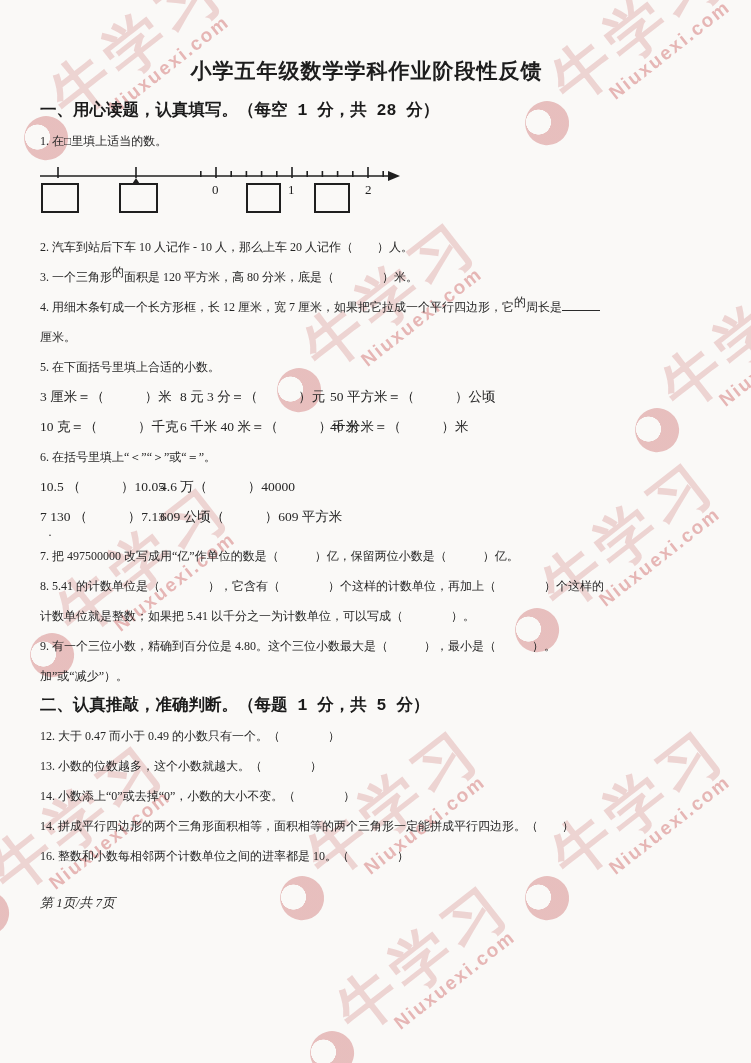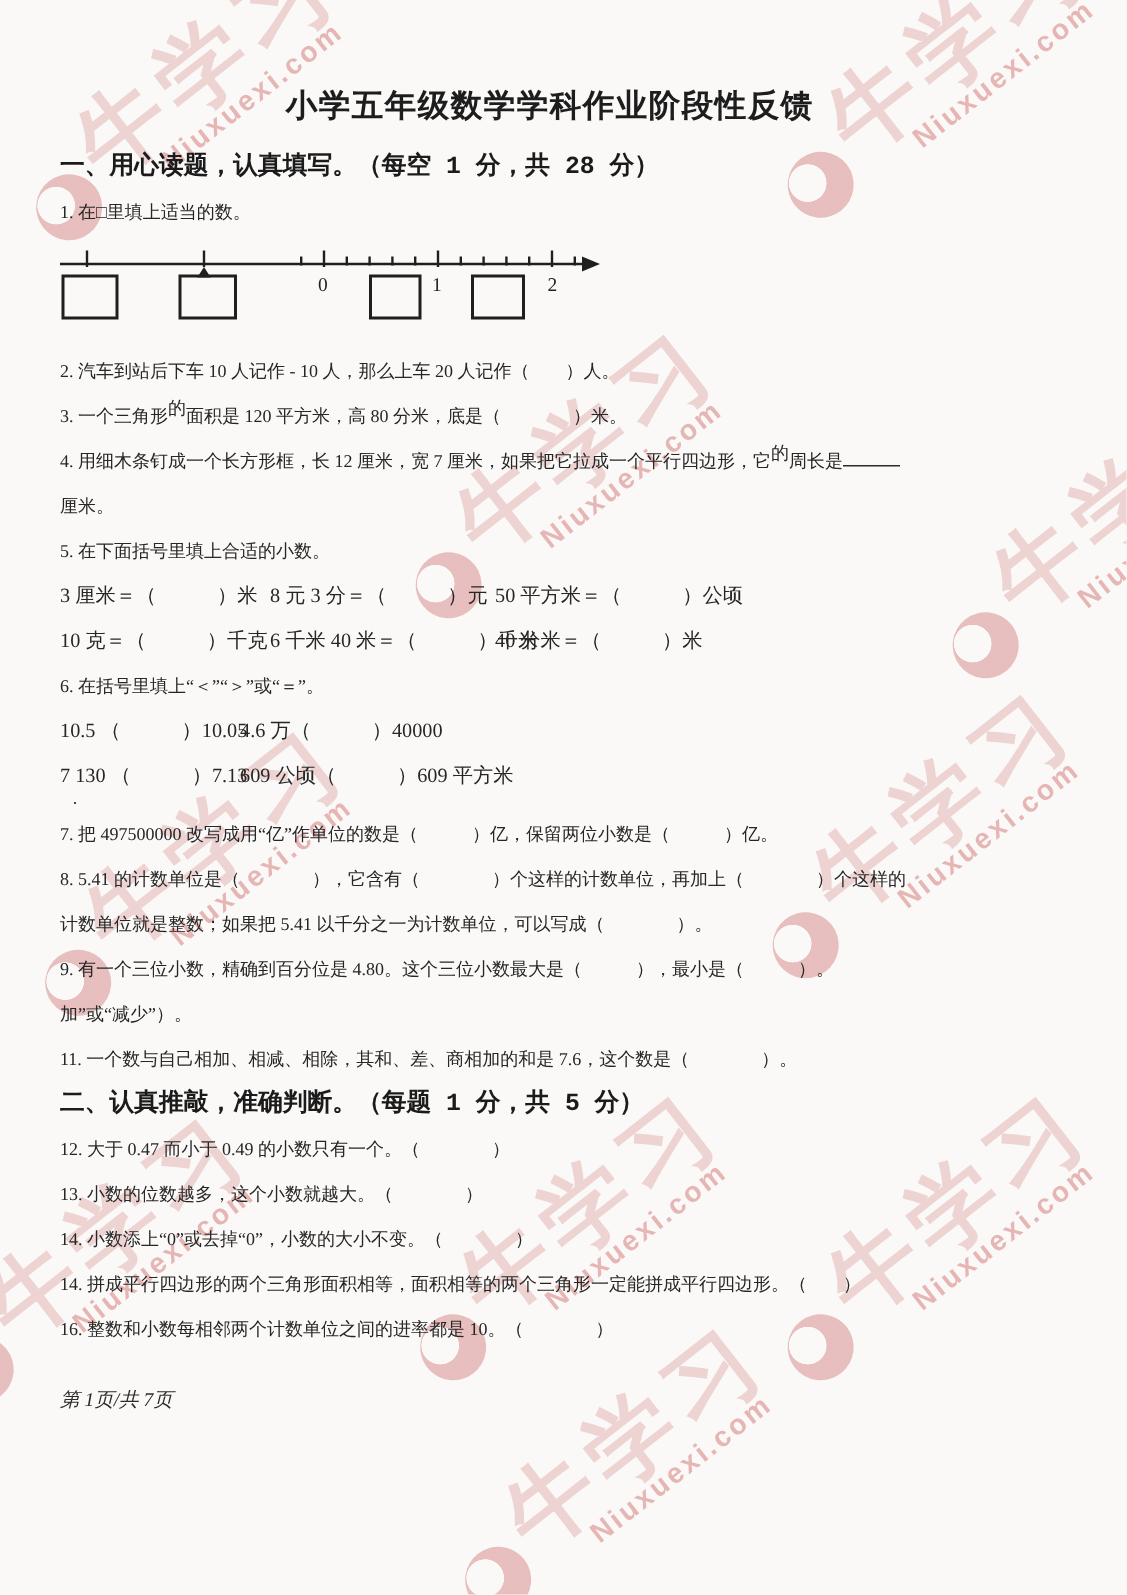--- a/index.html
+++ b/index.html
@@ -196,21 +196,20 @@
 
   <div class="line">7. 把 497500000 改写成用“亿”作单位的数是（　　　）亿，保留两位小数是（　　　）亿。</div>
 
   <div class="line">8. 5.41 的计数单位是（　　　　），它含有（　　　　）个这样的计数单位，再加上（　　　　）个这样的</div>
   <div class="line">计数单位就是整数；如果把 5.41 以千分之一为计数单位，可以写成（　　　　）。</div>
 
   <div class="line">9. 有一个三位小数，精确到百分位是 4.80。这个三位小数最大是（　　　），最小是（　　　）。</div>
 
   <div class="line">加”或“减少”）。</div>
 
-  <div class="line">11. 一个数与自己相加、相减、相除，其和、差、商相加的和是 7.6，这个数是（　　　　）。</div>
 
   <div class="sec-heading">二、认真推敲，准确判断。（每题 1 分，共 5 分）</div>
 
   <div class="line">12. 大于 0.47 而小于 0.49 的小数只有一个。（　　　　）</div>
   <div class="line">13. 小数的位数越多，这个小数就越大。（　　　　）</div>
   <div class="line">14. 小数添上“0”或去掉“0”，小数的大小不变。（　　　　）</div>
   <div class="line">14. 拼成平行四边形的两个三角形面积相等，面积相等的两个三角形一定能拼成平行四边形。（　　）</div>
   <div class="line">16. 整数和小数每相邻两个计数单位之间的进率都是 10。（　　　　）</div>
 
   <div class="footer">第 1页/共 7页</div>

